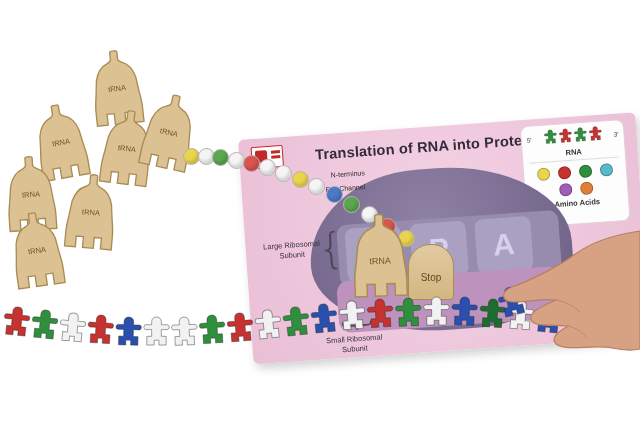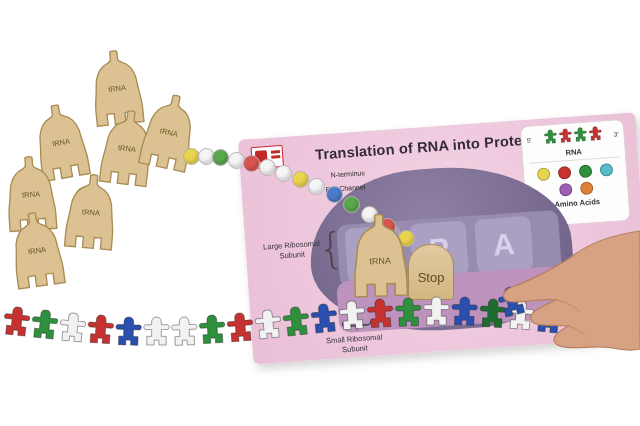--- a/index.html
+++ b/index.html
@@ -52,21 +52,21 @@
 
   
   .trna{position:absolute;z-index:2;}
   .trna .t-label{position:absolute;left:0;right:0;top:34px;text-align:center;
                  font-size:7.5px;color:#6a5526;}
   .trna.big{z-index:4;} .trna.big .t-label{top:42px;font-size:9px;}
   .stop-piece{position:absolute;left:408px;top:244px;width:46px;height:56px;z-index:4;
               background:linear-gradient(#e2caa0,#d3b782);border:1.5px solid #a98c54;
               border-radius:22px 22px 4px 4px;box-sizing:border-box;
               display:flex;align-items:center;justify-content:center;}
-  .stop-piece span{font-size:13px;color:#5f4a1f;margin-top:11px;}
+  .stop-piece span{font-size:10px;color:#5f4a1f;margin-top:11px;}
   .bead{position:absolute;z-index:3;width:15px;height:15px;border-radius:50%;
         border:1px solid #b5b0b2;box-shadow:inset -2px -3px 3px rgba(0,0,0,.14);}
   .mrna-piece{position:absolute;z-index:5;}
   .hand-svg{position:absolute;left:470px;top:215px;width:170px;height:150px;z-index:6;}
 </style>
 </head>
 <body>
 
 <div class="scene">
 

